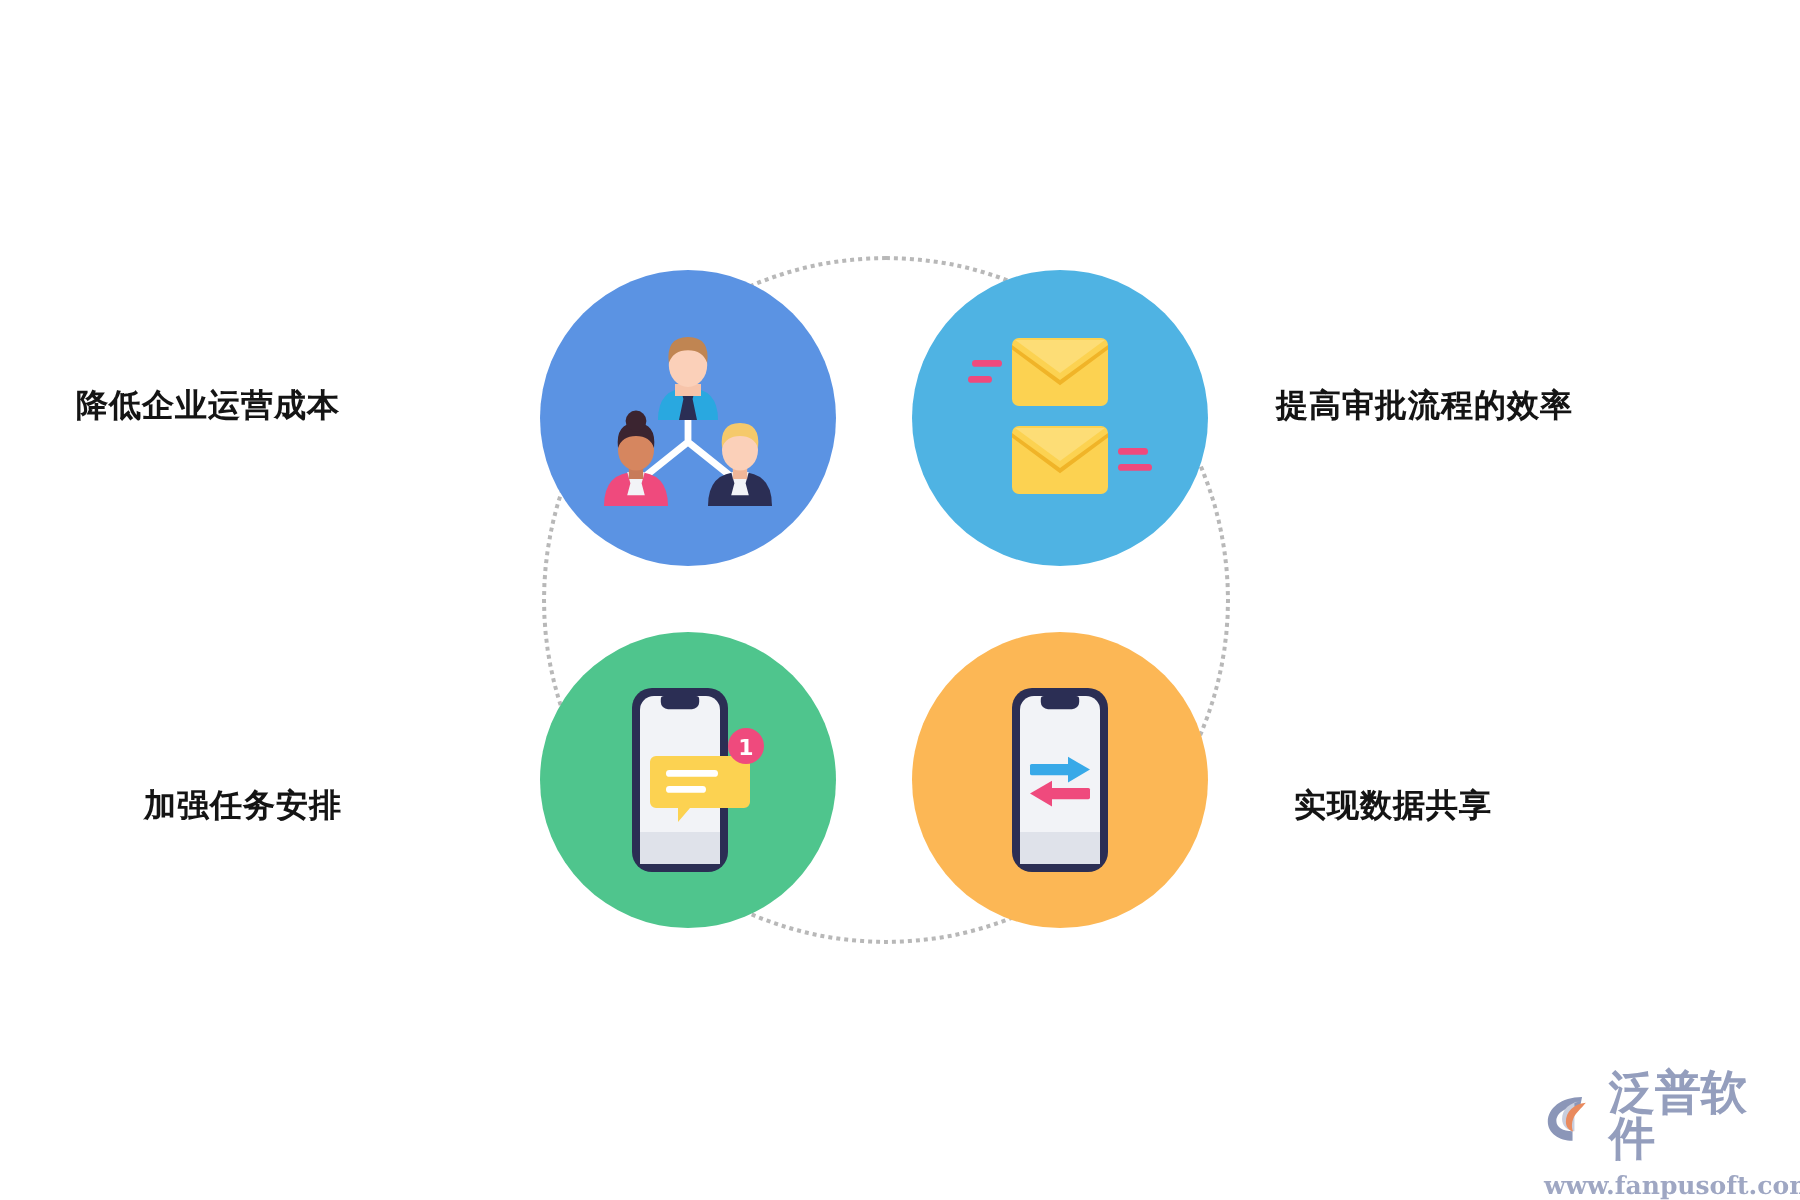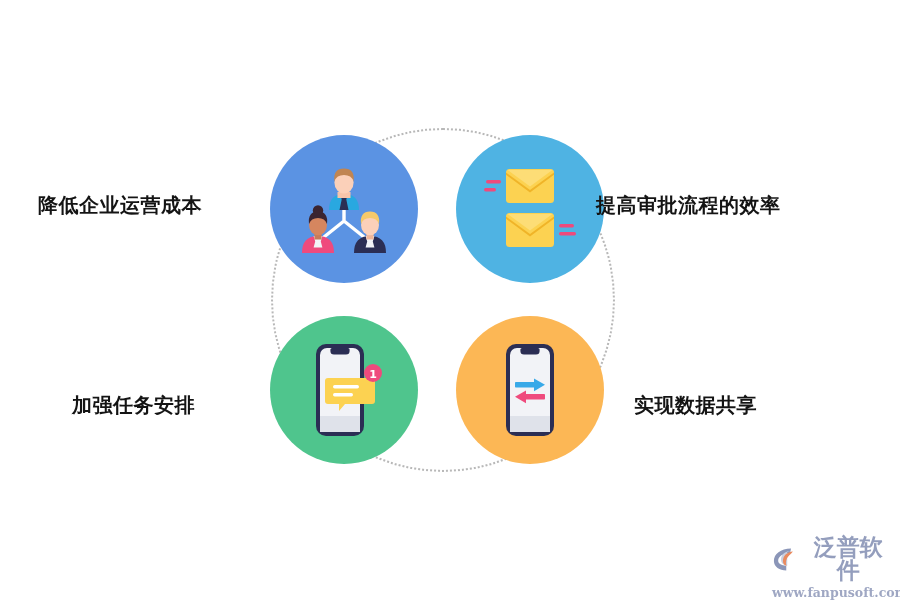--- a/index.html
+++ b/index.html
@@ -45,45 +45,44 @@
   .node svg { display: block; }
 
   #node-team    { left: 270px; top: 135px; background: #5b93e3; }
   #node-mail    { left: 456px; top: 135px; background: #4fb3e3; }
   #node-task    { left: 270px; top: 316px; background: #4fc58d; }
   #node-share   { left: 456px; top: 316px; background: #fcb755; }
 
   
   .label {
     position: absolute;
-    font-size: 20px;
+    font-size: 16px;
     font-weight: bold;
     color: #141414;
     letter-spacing: 0.5px;
     white-space: nowrap;
     line-height: 1;
   }
   #label-cost    { left: 38px;  top: 195px; }
-  #label-approve { left: 596px; top: 195px; }
+  #label-approve { left: 638px; top: 195px; }
   #label-task    { left: 72px;  top: 395px; }
-  #label-share   { left: 634px; top: 395px; }
+  #label-share   { left: 647px; top: 395px; }
 
   
   #watermark {
     position: absolute;
     left: 772px;
     top: 536px;
     width: 120px;
     height: 56px;
   }
   #watermark .wm-row {
     display: flex;
     align-items: center;
     gap: 4px;
-    text-align: center;
   }
   #watermark .wm-cn {
     font-size: 23px;
     font-weight: bold;
     color: #8b96b8;
     letter-spacing: 0px;
     line-height: 1;
     opacity: 0.92;
   }
   #watermark .wm-url {

